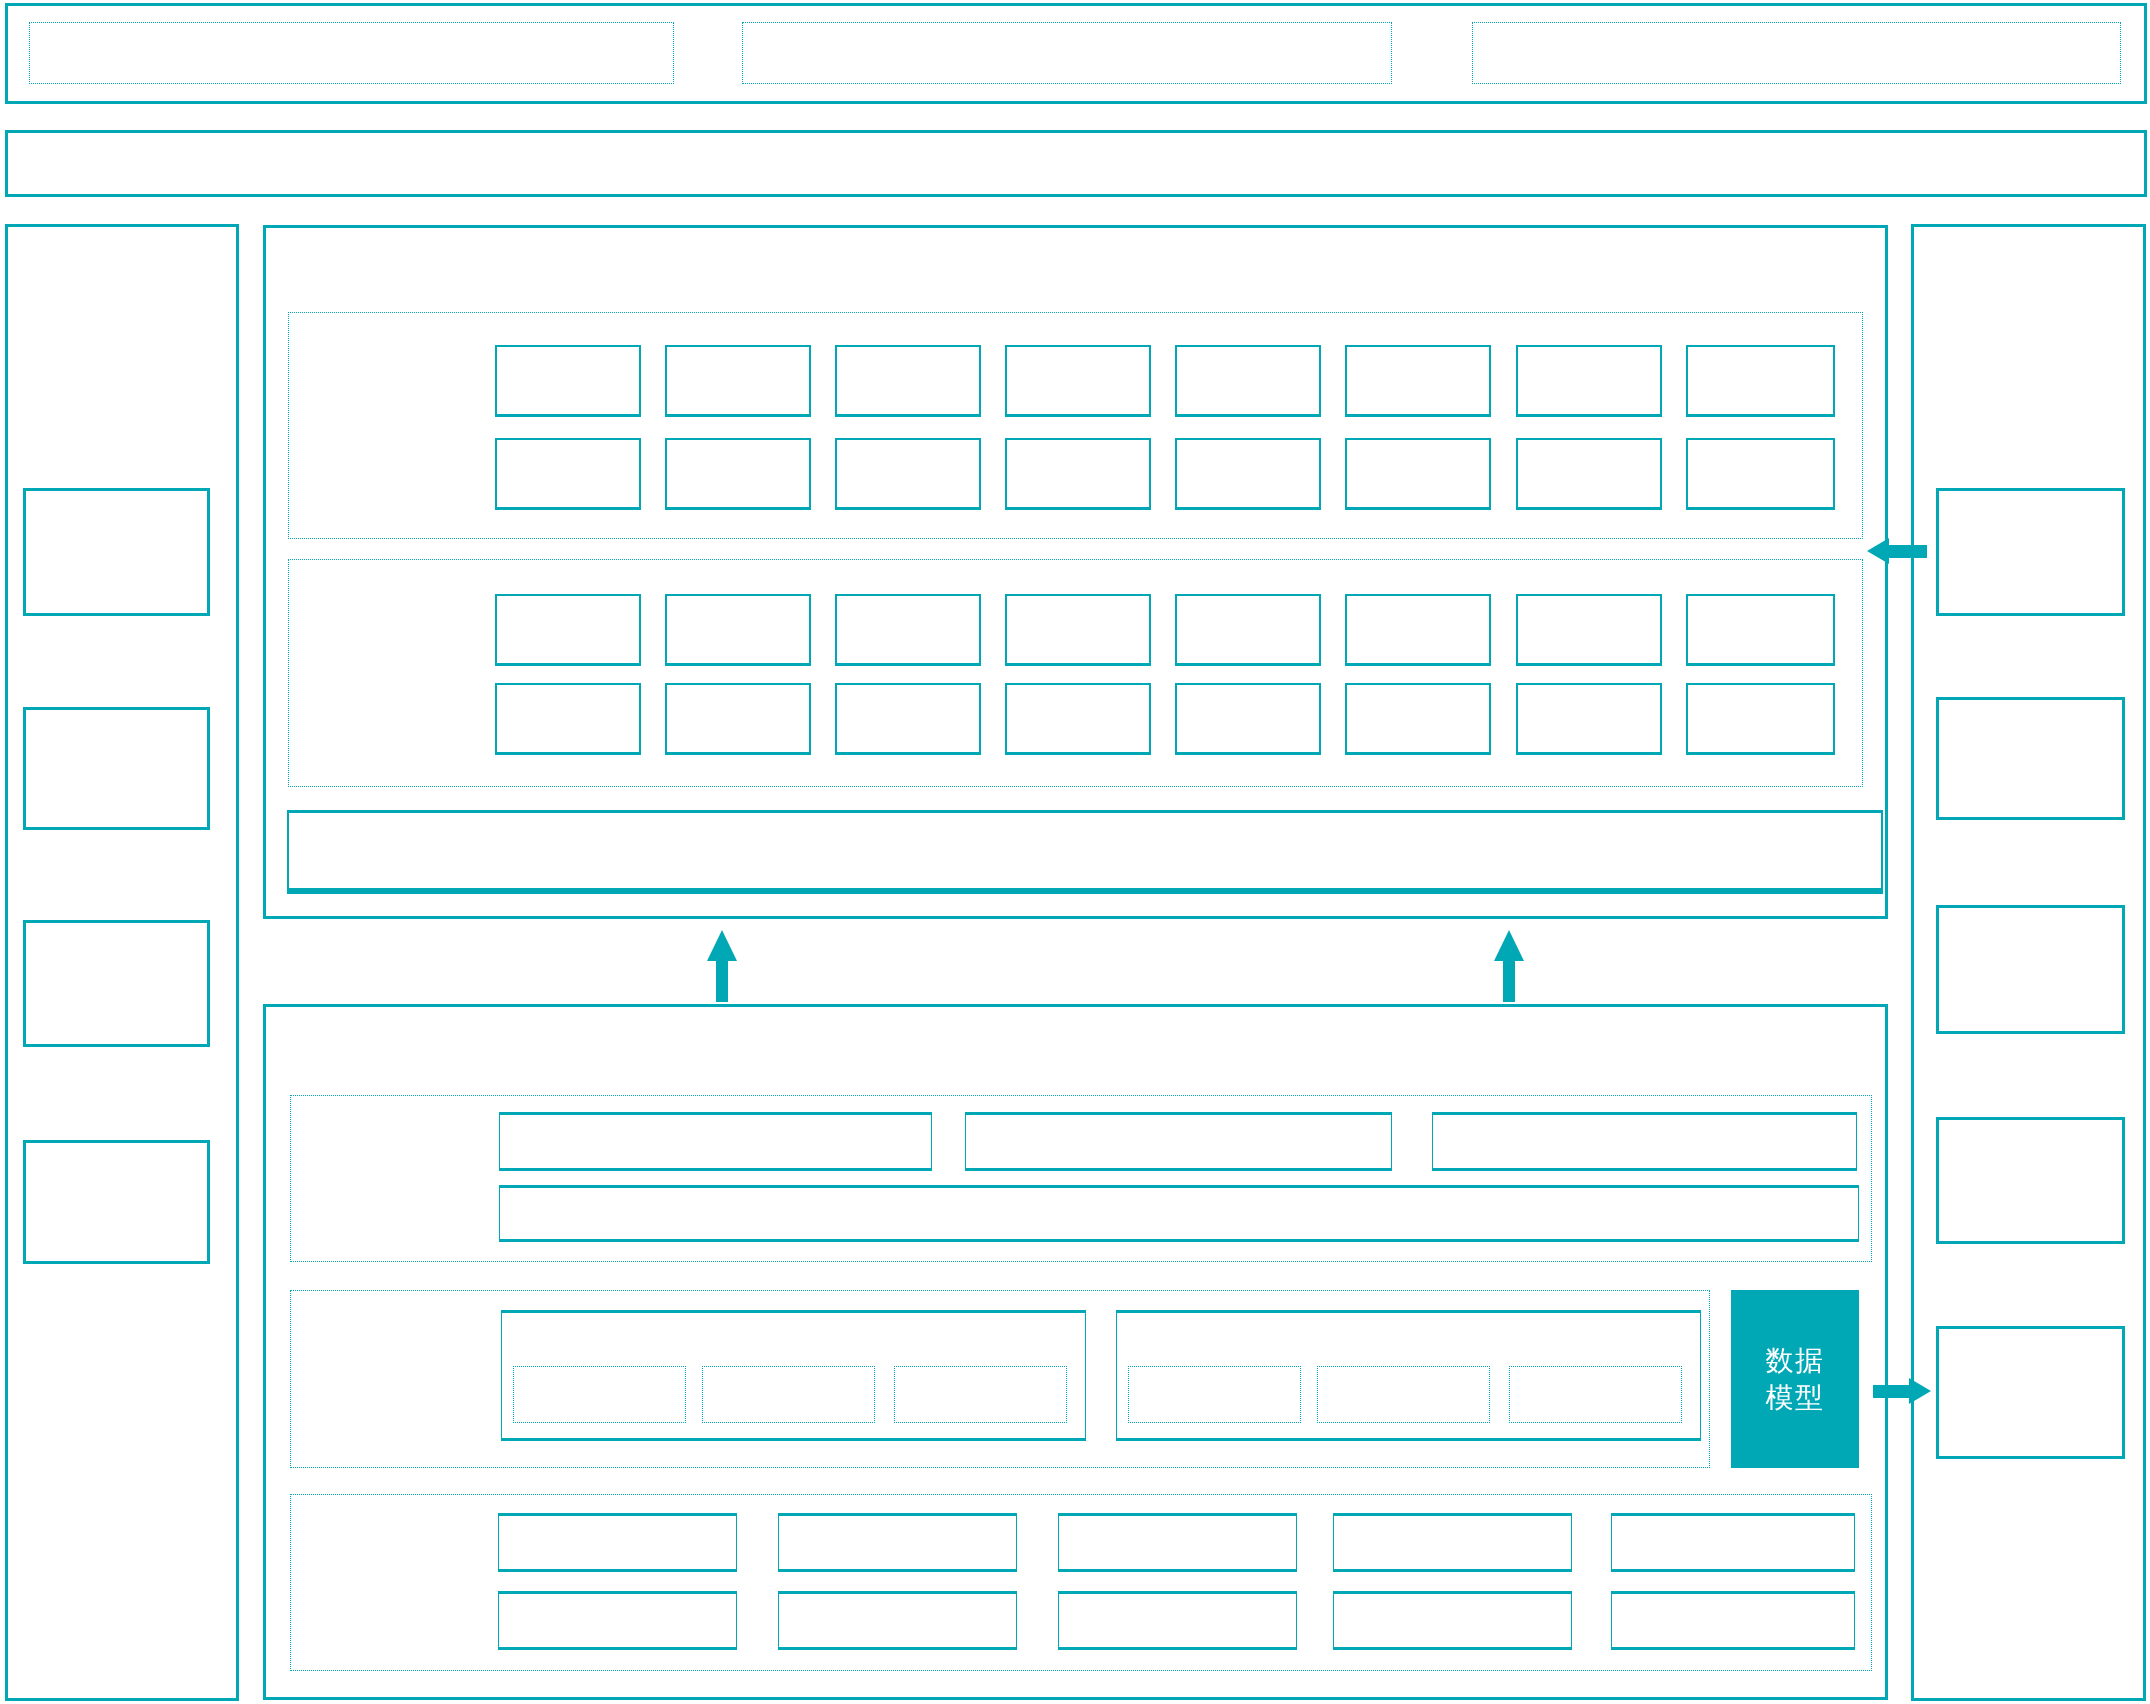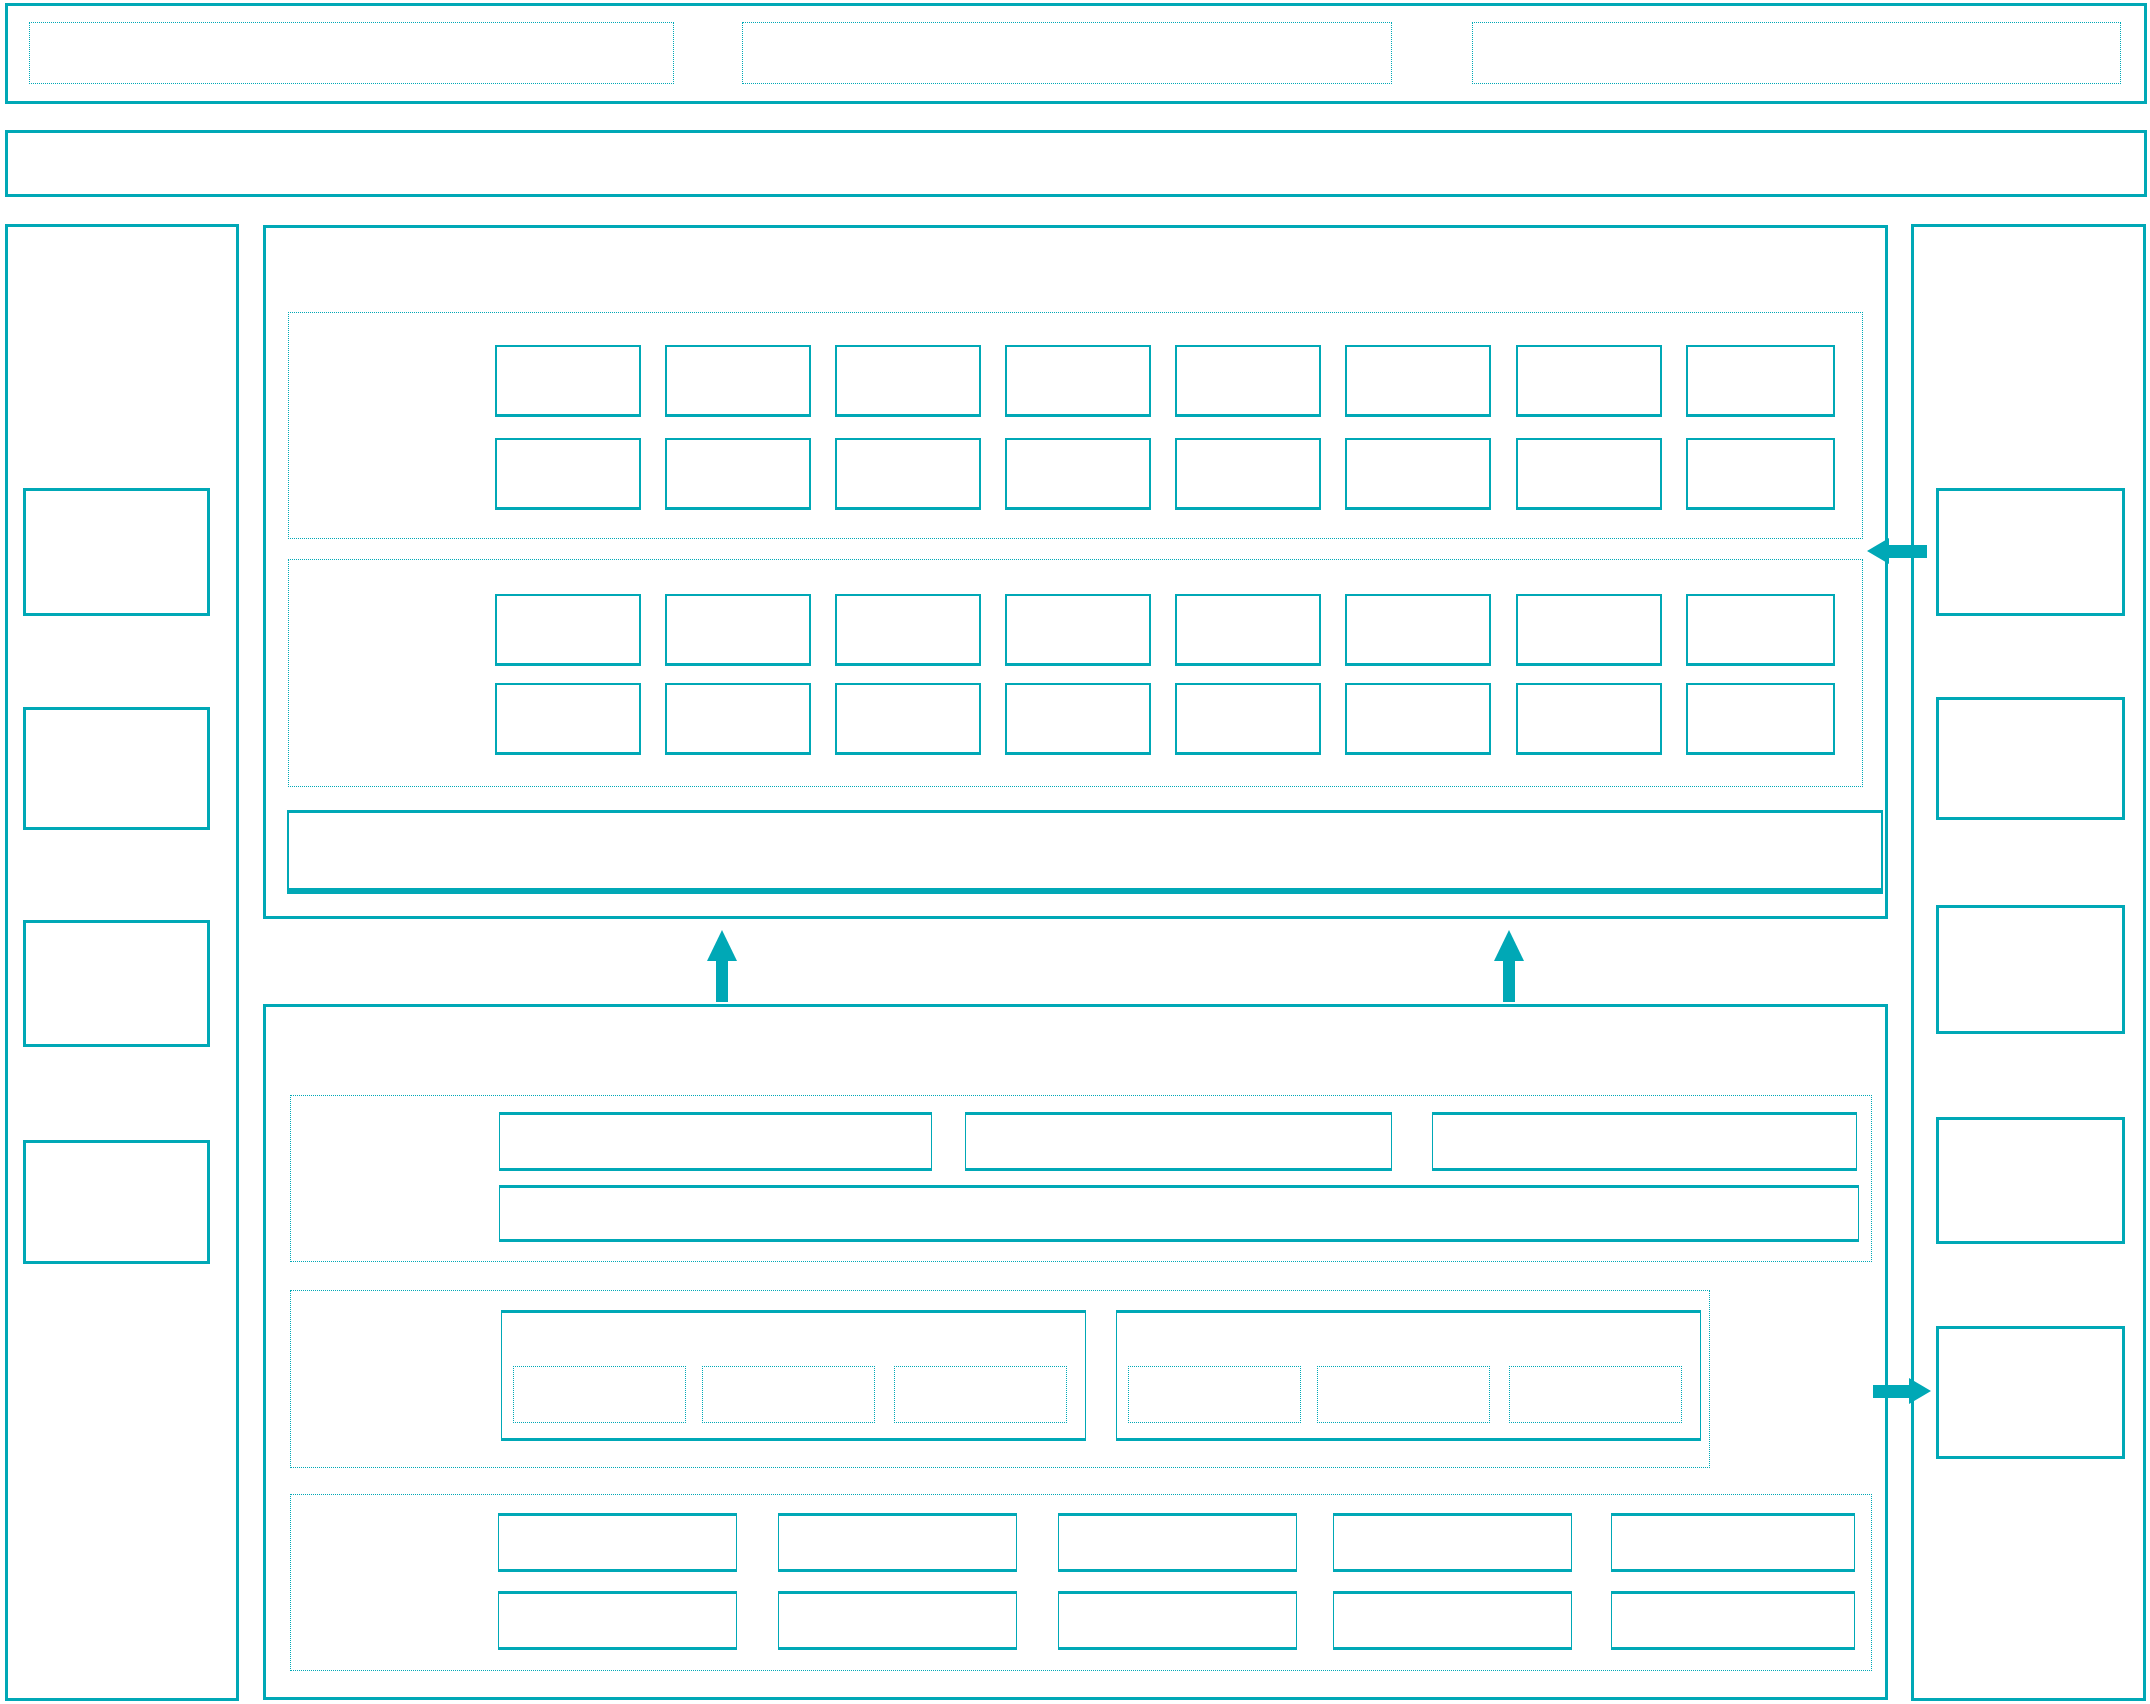--- a/index.html
+++ b/index.html
@@ -149,20 +149,24 @@
         <div class="dbox" style="left:200px; top:53px; width:173px; height:57px;"></div>
         <div class="dbox" style="left:392px; top:53px; width:173px; height:57px;"></div>
       </div>
       <div class="hbox" style="left:825px; top:19.3px; width:585px; height:131px;">
         <div class="dbox" style="left:11px; top:53px; width:173px; height:57px;"></div>
         <div class="dbox" style="left:200px; top:53px; width:173px; height:57px;"></div>
         <div class="dbox" style="left:392px; top:53px; width:173px; height:57px;"></div>
       </div>
     </div>
 
+    <div class="fillbox" style="left:1465px; top:283px; width:128px; height:178px;">
+      <span>数据</span>
+      <span>模型</span>
+    </div>
 
     <div class="dotc" style="left:24px; top:487px; width:1582px; height:177px;">
       <div class="hbox" style="left:207px; top:18px; width:239px; height:59px;"></div>
       <div class="hbox" style="left:487px; top:18px; width:239px; height:59px;"></div>
       <div class="hbox" style="left:767px; top:18px; width:239px; height:59px;"></div>
       <div class="hbox" style="left:1042px; top:18px; width:239px; height:59px;"></div>
       <div class="hbox" style="left:1320px; top:18px; width:244px; height:59px;"></div>
       <div class="hbox" style="left:207px; top:96px; width:239px; height:59px;"></div>
       <div class="hbox" style="left:487px; top:96px; width:239px; height:59px;"></div>
       <div class="hbox" style="left:767px; top:96px; width:239px; height:59px;"></div>

